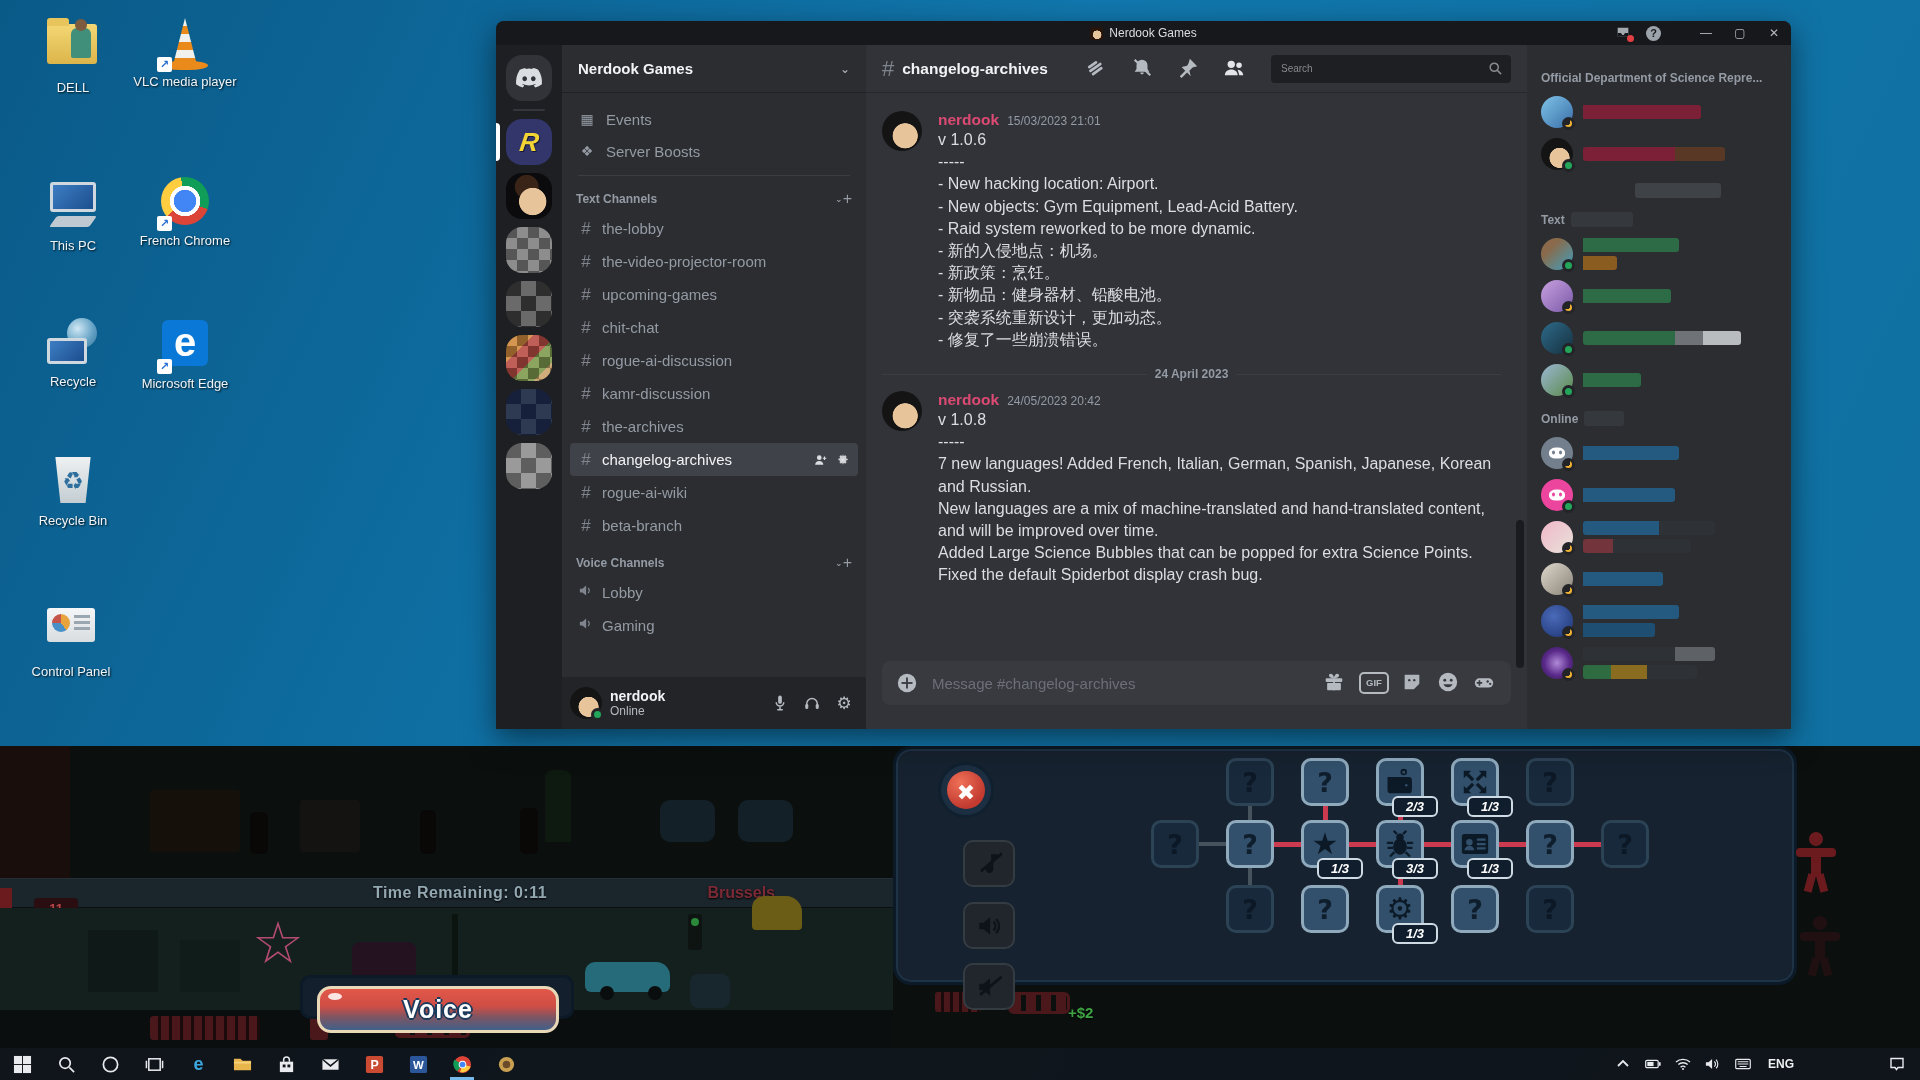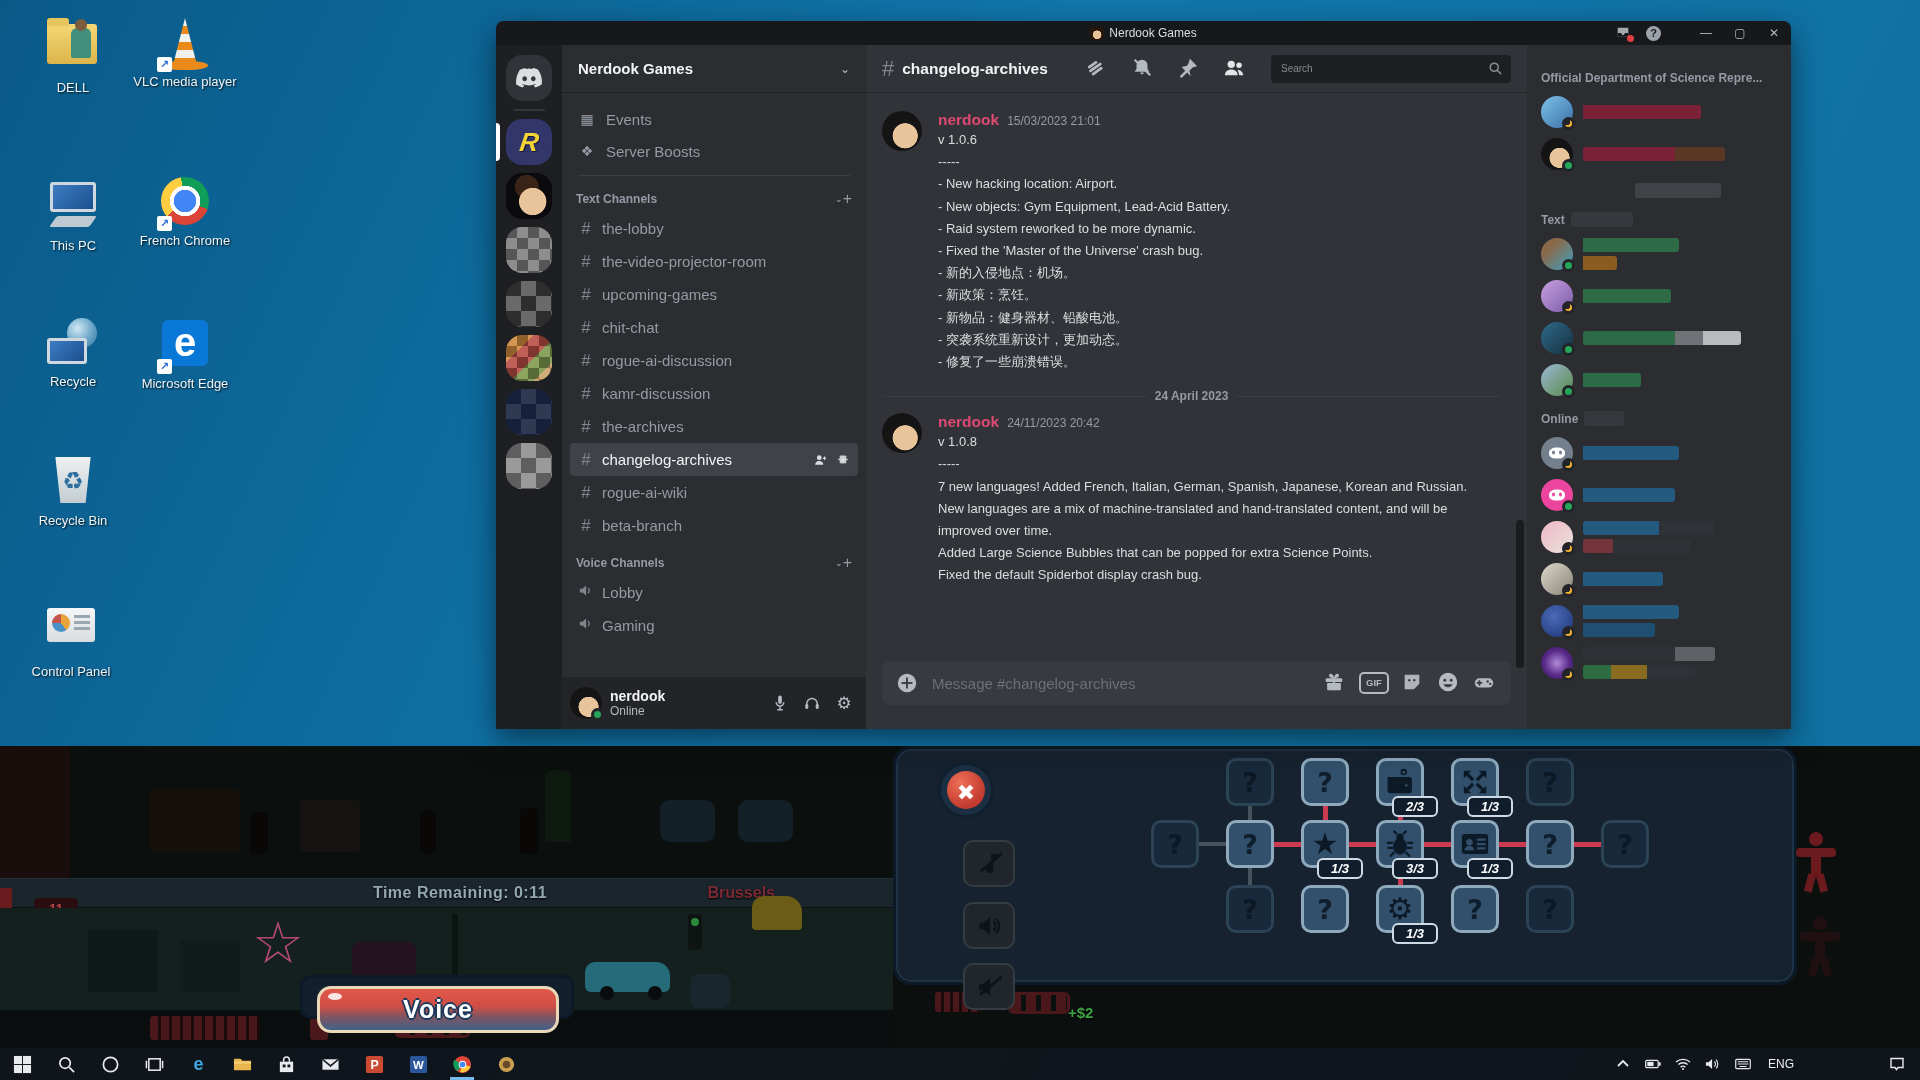--- a/index.html
+++ b/index.html
@@ -211,21 +211,21 @@
   #searchbox input{flex:1;background:none;border:none;outline:none;color:#dbdee1;font-size:10px;}
   #searchbox input::placeholder{color:#87898c;}
   #searchbox svg{width:15px;height:15px;color:#87898c;}
   #messages{flex:1;overflow:hidden;padding:8px 26px 0 16px;position:relative;}
   .msg{display:flex;gap:16px;margin-top:10px;}
   .avatar40{width:40px;height:40px;border-radius:50%;flex:none;cursor:pointer;}
   .msg-body{flex:1;min-width:0;}
   .msg-head{display:flex;align-items:baseline;gap:8px;}
   .msg-head .author{color:#dc4a73;font-size:15.5px;font-weight:600;cursor:pointer;}
   .msg-head .ts{color:#949ba4;font-size:12px;}
-  .msg-line{color:#dbdee1;font-size:13px;line-height:22.2px;white-space:pre-wrap;}
+  .msg-line{color:#dbdee1;font-size:16px;line-height:22.2px;white-space:pre-wrap;}
   .date-div{display:flex;align-items:center;gap:8px;margin:16px 0 4px;}
   .date-div .ln{flex:1;height:1px;background:#3b3d44;}
   .date-div .dt{color:#949ba4;font-size:12px;font-weight:600;}
   #chat-scrollbar{position:absolute;right:3px;top:475px;width:8px;height:148px;border-radius:4px;
     background:#1a1b1e;}
   #input-row{flex:none;margin:0 16px 24px;height:44px;background:#383a40;border-radius:8px;
     display:flex;align-items:center;padding:0 14px;gap:12px;}
   #input-row .plus{width:22px;height:22px;color:#b5bac1;cursor:pointer;}
   #input-row input{flex:1;background:none;border:none;outline:none;color:#dbdee1;font-size:15px;}
   #input-row input::placeholder{color:#6d6f78;}
@@ -270,21 +270,21 @@
   #taskbar{position:absolute;left:0;bottom:0;width:1920px;height:32px;background:rgba(16,18,22,.96);
     display:flex;align-items:center;z-index:50;}
   .tb-app{width:44px;height:32px;display:flex;align-items:center;justify-content:center;position:relative;
     cursor:pointer;color:#e8eaed;}
   .tb-app svg{width:19px;height:19px;}
   .tb-app .active-bar{position:absolute;left:10px;bottom:0;width:24px;height:3px;background:#76b9ed;}
   #tray{margin-left:auto;display:flex;align-items:center;height:32px;}
   .tray-ico{width:30px;height:32px;display:flex;align-items:center;justify-content:center;color:#e8eaed;
     cursor:pointer;}
   .tray-ico svg{width:16px;height:16px;}
-  #tray-lang{color:#eef1f3;font-size:12px;padding:0 10px;cursor:pointer;}
+  #tray-lang{color:#eef1f3;font-size:12px;padding:0 10px;cursor:pointer;font-weight:bold;}
   #action-center{margin-left:78px;margin-right:8px;}
 </style>
 </head>
 <body>
 
 <div id="root">
 
   <div id="desktop-icons">
       <div class="dt-icon" style="left: 18px; top: 16px;">
         <div class="glyph">
@@ -727,39 +727,38 @@
               <div class="msg-body">
                 <div class="msg-head">
                   <span class="author" style="color: rgb(220, 74, 115);">nerdook</span>
                   <span class="ts">15/03/2023 21:01</span>
                 </div>
                 <div class="msg-line">v 1.0.6</div>
                 <div class="msg-line">-----</div>
                 <div class="msg-line">- New hacking location: Airport.</div>
                 <div class="msg-line">- New objects: Gym Equipment, Lead-Acid Battery.</div>
                 <div class="msg-line">- Raid system reworked to be more dynamic.</div>
-                <div class="msg-line">- Fixed the 'Master of the Universe' crash bug.</div>
                 <div class="msg-line">- 新的入侵地点：机场。</div>
                 <div class="msg-line">- 新政策：烹饪。</div>
                 <div class="msg-line">- 新物品：健身器材、铅酸电池。</div>
                 <div class="msg-line">- 突袭系统重新设计，更加动态。</div>
                 <div class="msg-line">- 修复了一些崩溃错误。</div>
               </div>
             </div>
             <div class="date-div">
               <div class="ln"></div>
               <div class="dt">24 April 2023</div>
               <div class="ln"></div>
             </div>
             <div class="msg">
               <div class="avatar40 av-nerdook"></div>
               <div class="msg-body">
                 <div class="msg-head">
                   <span class="author" style="color: rgb(220, 74, 115);">nerdook</span>
-                  <span class="ts">24/11/2023 20:42</span>
+                  <span class="ts">24/05/2023 20:42</span>
                 </div>
                 <div class="msg-line">v 1.0.8</div>
                 <div class="msg-line">-----</div>
                 <div class="msg-line">7 new languages! Added French, Italian, German, Spanish, Japanese, Korean and Russian.</div>
                 <div class="msg-line">New languages are a mix of machine-translated and hand-translated content, and will be improved over time.</div>
                 <div class="msg-line">Added Large Science Bubbles that can be popped for extra Science Points.</div>
                 <div class="msg-line">Fixed the default Spiderbot display crash bug.</div>
               </div>
             </div>
           </div>

